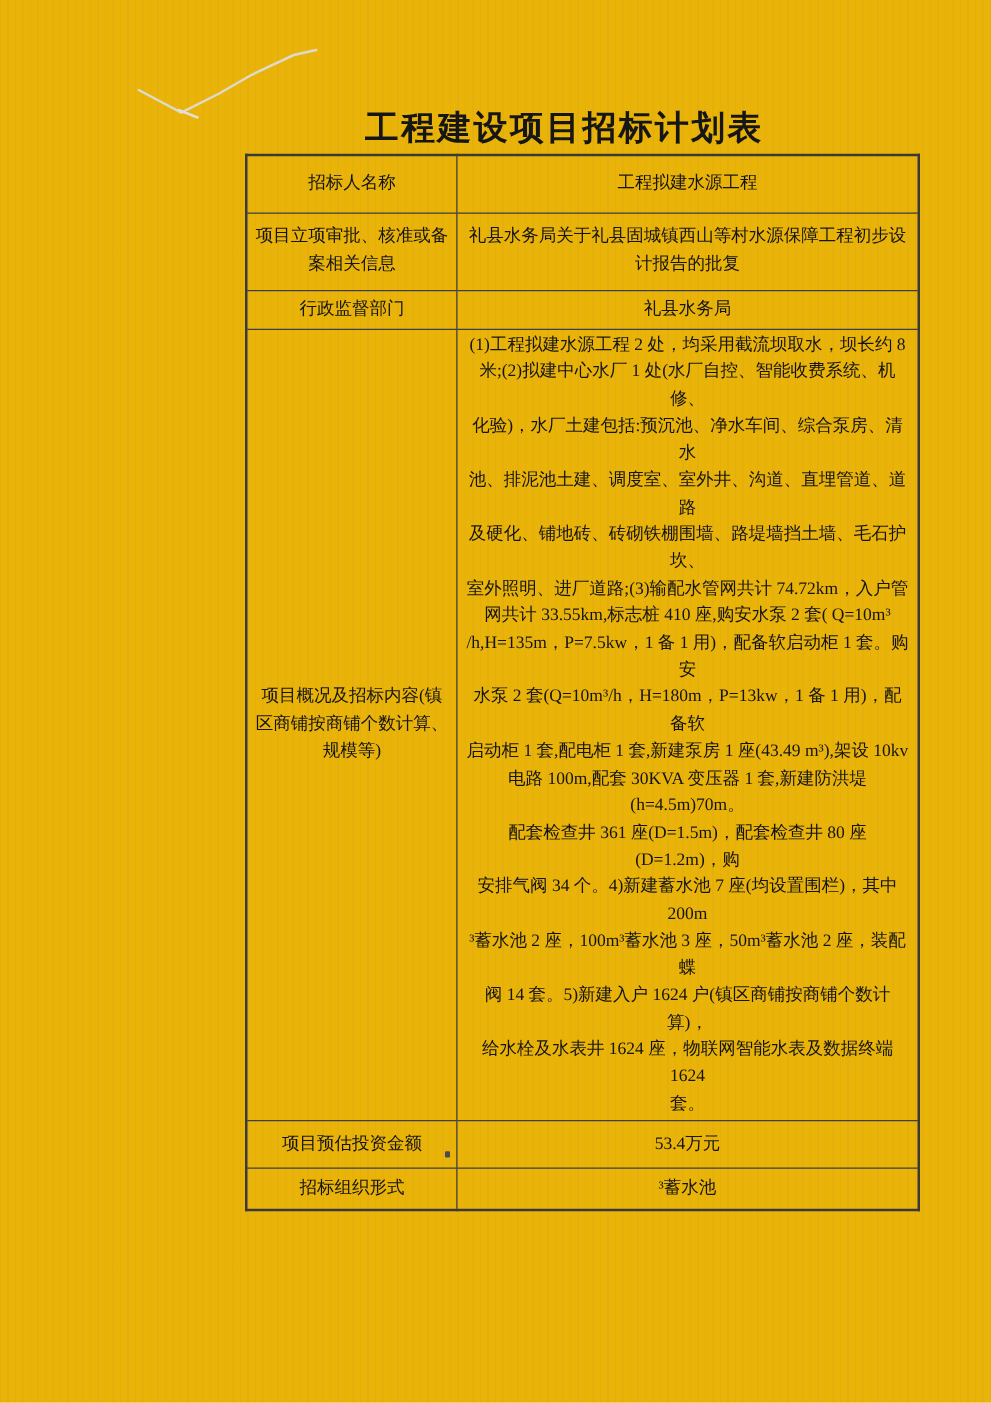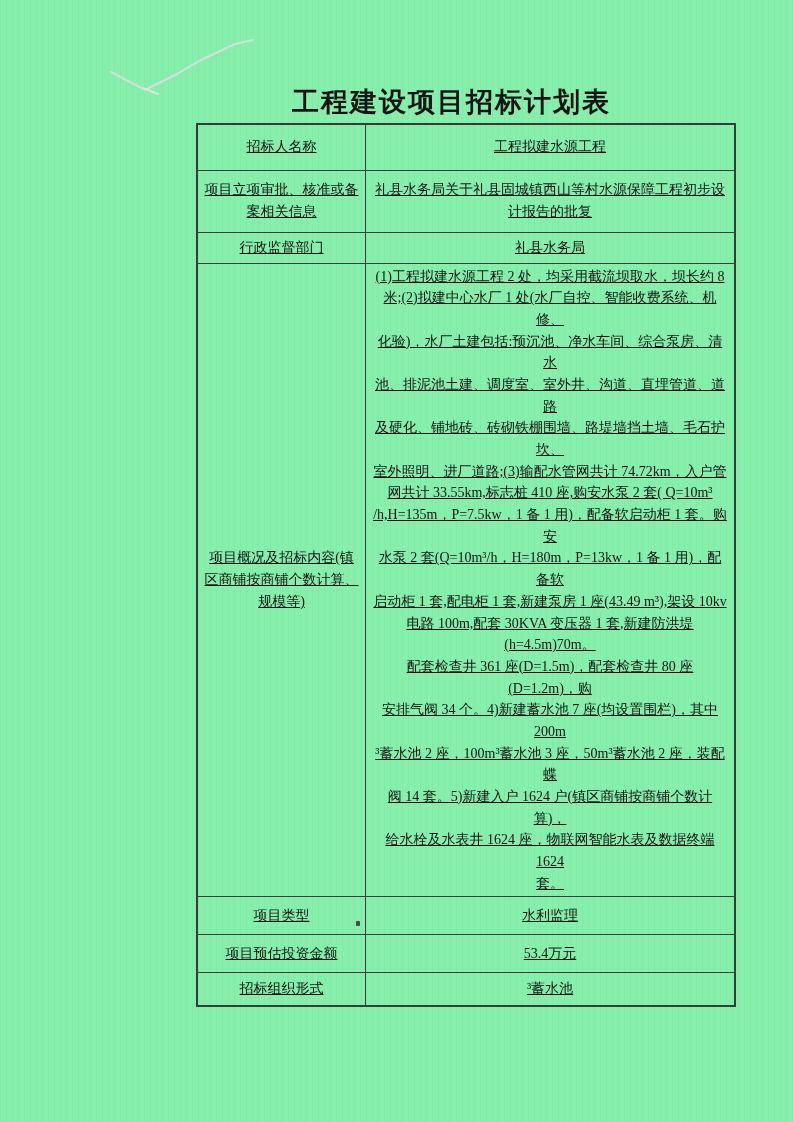--- a/index.html
+++ b/index.html
@@ -4,21 +4,21 @@
 <style>
   html,body{margin:0;padding:0;}
   body{
     width:793px;height:1122px;
     background:#ffffff;
     font-family:"Liberation Serif","DejaVu Serif",serif;
   }
   .sheet{
     position:relative;
     width:793px;height:1122px;
-    background:#86efac;
+    background:#eab308;
     overflow:hidden;
   }
   
   .sheet::before{
     content:"";
     position:absolute;inset:0;
     background:repeating-linear-gradient(90deg,
       rgba(110,110,125,0.05) 0 1px, transparent 1px 6px);
     pointer-events:none;
   }
@@ -44,21 +44,20 @@
   table.plan-table{border:2px solid #3a3a3a;}
   table.plan-table td{
     border:1px solid #3e3e3e;
     vertical-align:middle;
     text-align:center;
     font-size:14px;
     color:#141414;
     padding:2px 6px;
     line-height:1.55;
     overflow:hidden;
-    text-decoration:underline;
   }
   td.label-cell{width:155px;}
   td.value-cell{width:356px;}
   td.overview-cell{
     text-align:left;
     white-space:pre-line;
     font-size:13.5px;
     line-height:24.4px;
     padding:6px 7px;
     vertical-align:top;
@@ -118,24 +117,20 @@
 水泵 2 套(Q=10m³/h，H=180m，P=13kw，1 备 1 用)，配备软
 启动柜 1 套,配电柜 1 套,新建泵房 1 座(43.49 m³),架设 10kv
 电路 100m,配套 30KVA 变压器 1 套,新建防洪堤(h=4.5m)70m。
 配套检查井 361 座(D=1.5m)，配套检查井 80 座(D=1.2m)，购
 安排气阀 34 个。4)新建蓄水池 7 座(均设置围栏)，其中 200m
 ³蓄水池 2 座，100m³蓄水池 3 座，50m³蓄水池 2 座，装配蝶
 阀 14 套。5)新建入户 1624 户(镇区商铺按商铺个数计算)，
 给水栓及水表井 1624 座，物联网智能水表及数据终端 1624
 套。</td>
       </tr>
-      <tr style="height:38px;">
-        <td class="label-cell">项目类型</td>
-        <td class="value-cell">水利监理</td>
-      </tr>
       <tr style="height:38px;margin-left:28px;">
         <td class="label-cell">项目预估投资金额</td>
         <td class="value-cell">53.4万元</td>
       </tr>
       <tr style="height:33px;">
         <td class="label-cell">招标组织形式</td>
         <td class="value-cell">³蓄水池</td>
       </tr>
     </tbody>
   </table>

